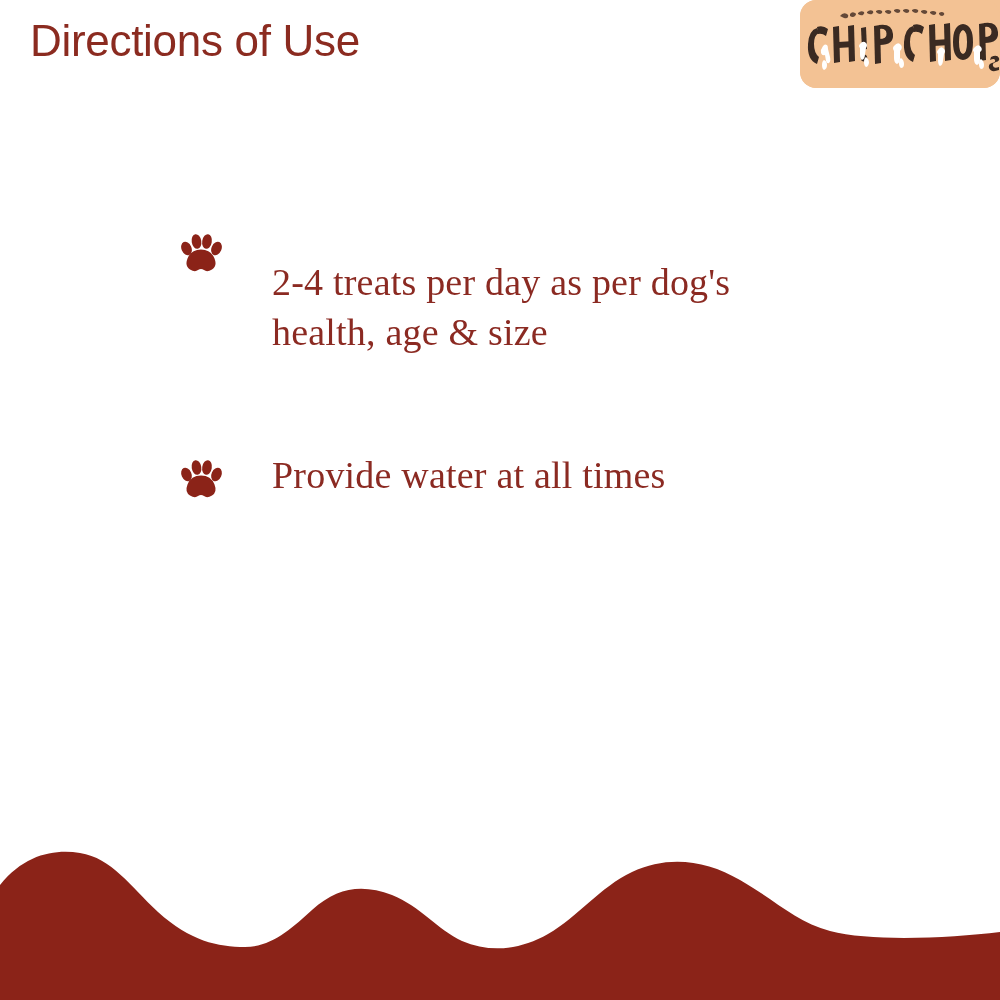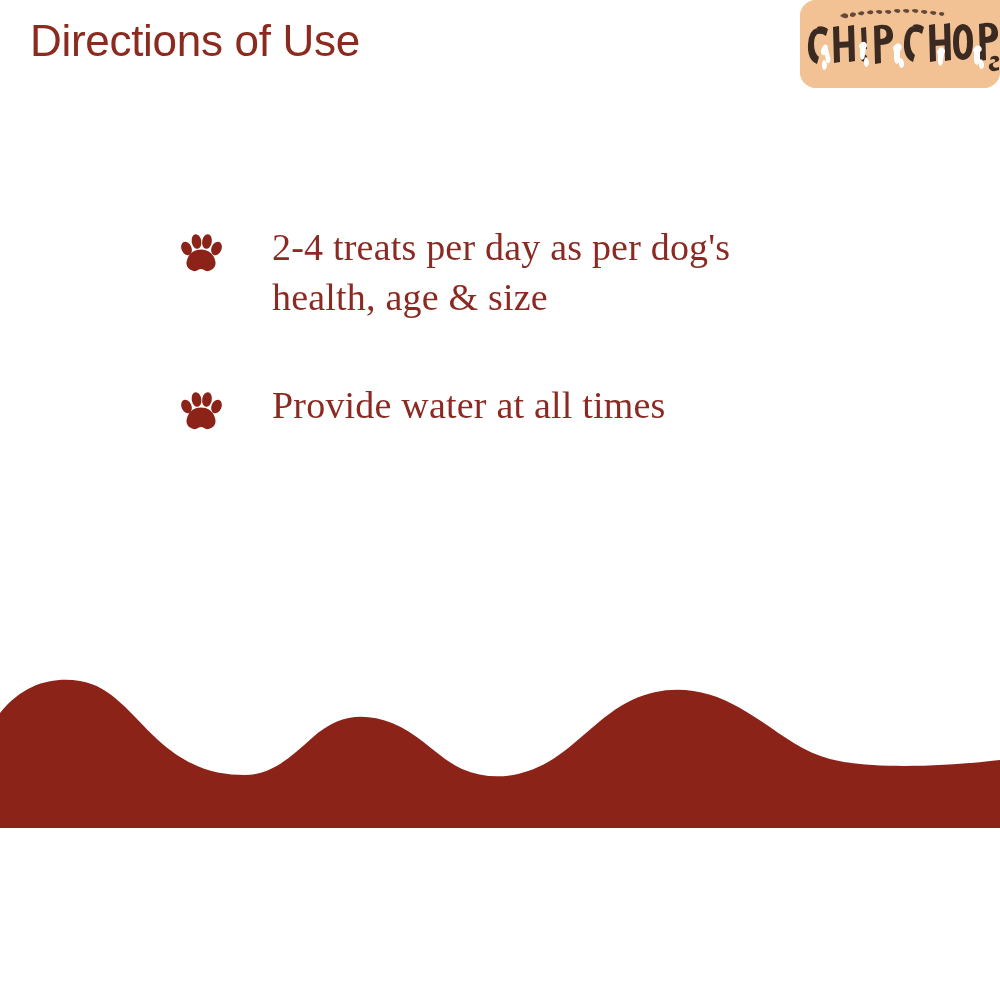--- a/index.html
+++ b/index.html
@@ -8,21 +8,21 @@
     padding: 0;
     background: #ffffff;
   }
   body {
     font-family: "Liberation Sans", sans-serif;
   }
 
   #slide {
     position: relative;
     width: 1000px;
-    height: 828px;
+    height: 1000px;
     background: #ffffff;
     overflow: hidden;
   }
 
   
   .logo-badge {
     position: absolute;
     left: 800px;
     top: 0px;
     width: 200px;
@@ -63,36 +63,38 @@
     top: 222px;
     width: 640px;
   }
   .bullet-row {
     display: flex;
     align-items: flex-start;
     margin-bottom: 68px;
   }
   .bullet-row:last-child {
     margin-bottom: 0;
+    align-items: flex-end;
   }
   .paw-icon {
     flex: 0 0 auto;
     width: 46px;
     height: 42px;
     margin-top: 10px;
     margin-right: 48px;
   }
   .paw-icon svg { display: block; }
   .bullet-text {
     flex: 1 1 auto;
     font-family: "Liberation Serif", "DejaVu Serif", serif;
     font-size: 38px;
     line-height: 1.32;
     color: #8B2A22;
     letter-spacing: 0.2px;
+    margin-top: 35px;
   }
   
   .row-1 { margin-bottom: 58px; }
   .row-2 { margin-bottom: 58px; }
 
   
   .bottom-wave {
     position: absolute;
     left: 0;
     bottom: 0;

